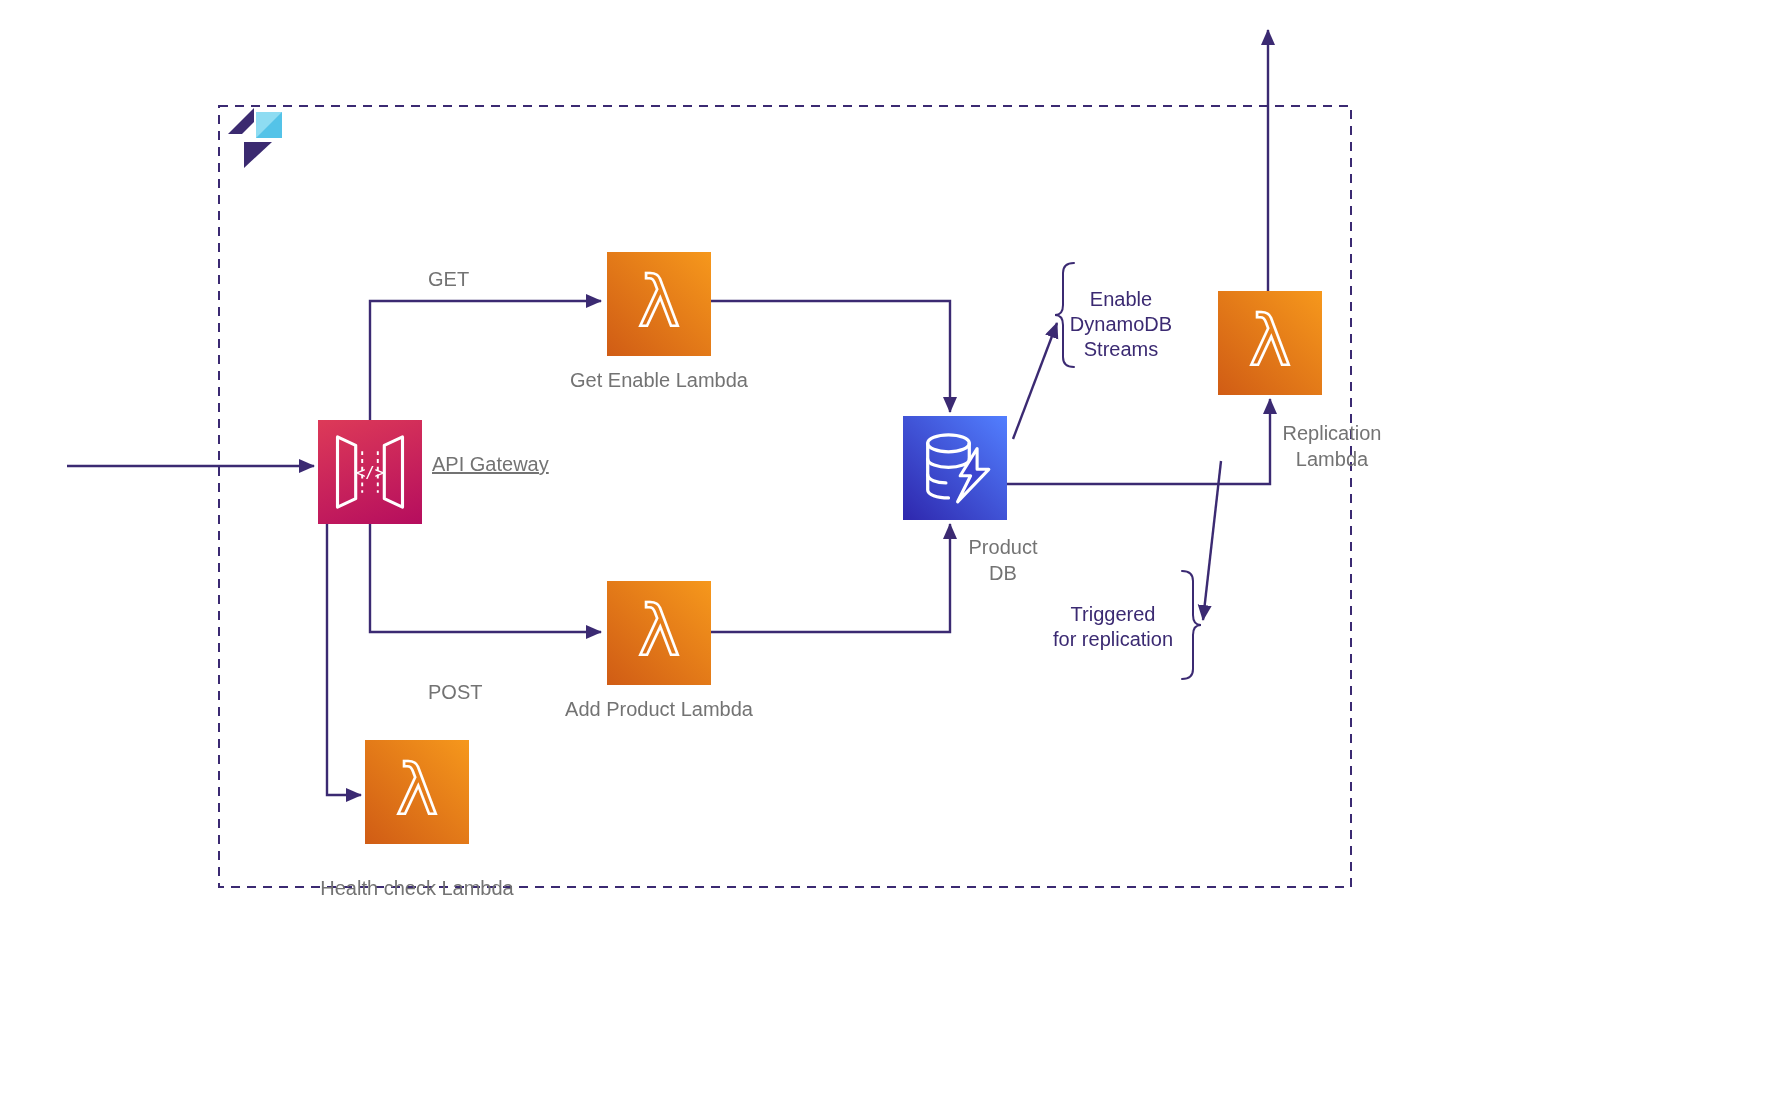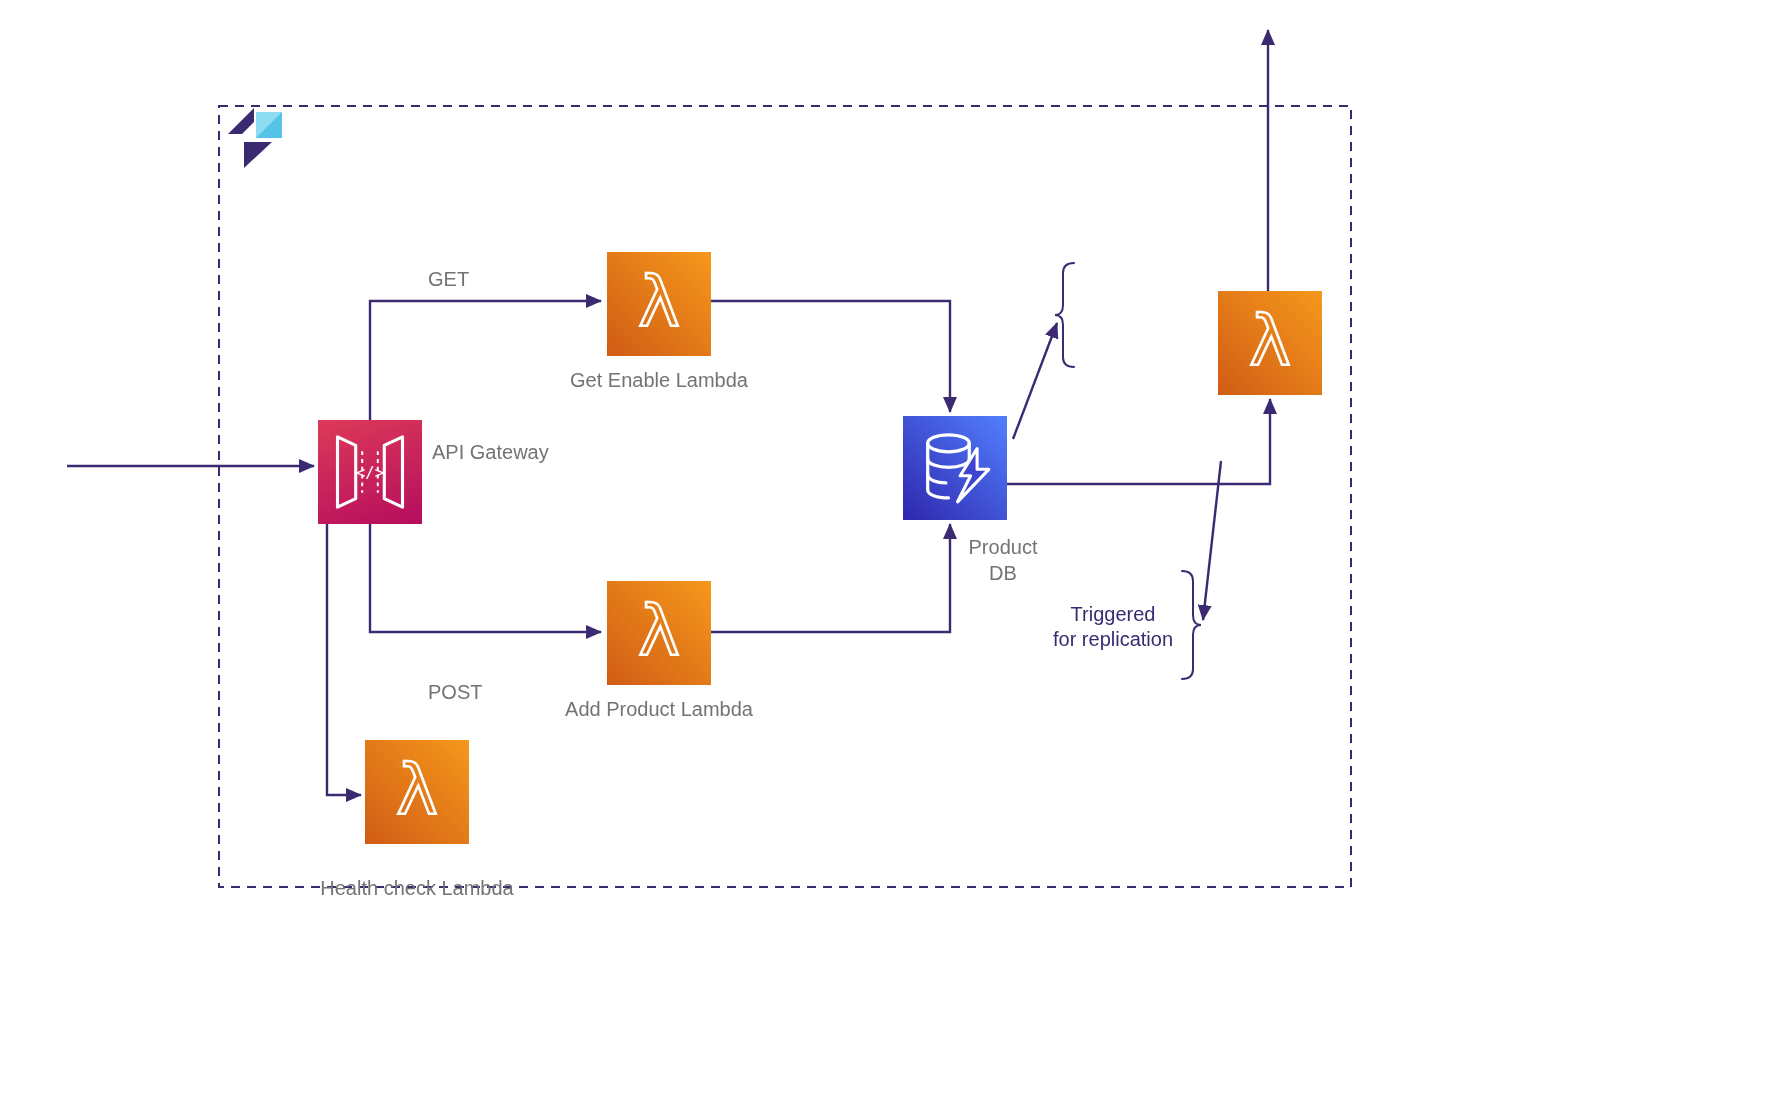--- a/index.html
+++ b/index.html
@@ -81,21 +81,21 @@
     <svg viewBox="0 0 80 80">
       <g stroke="#ffffff" stroke-width="2.4" fill="none" stroke-linejoin="round">
         <path d="M15,13 L29,19.5 L29,60.5 L15,67 Z"></path>
         <path d="M65,13 L51,19.5 L51,60.5 L65,67 Z"></path>
         <line x1="34" y1="24" x2="34" y2="56" stroke-width="1.5" stroke-dasharray="3 3"></line>
         <line x1="46" y1="24" x2="46" y2="56" stroke-width="1.5" stroke-dasharray="3 3"></line>
       </g>
       <text x="40" y="44.5" font-size="12" text-anchor="middle" fill="#ffffff" font-family="DejaVu Sans Mono, monospace">&lt;/&gt;</text>
     </svg>
   </div>
-  <div class="lbl" style="left:432px; top:441px;">API Gateway</div>
+  <div class="lbl" style="left:432px; top:453px;text-decoration:underline;">API Gateway</div>
 
   <div class="node grad-lambda" style="left:607px; top:252px;">
     <svg viewBox="0 0 80 80">
       <text x="40" y="57" font-size="54" text-anchor="middle" fill="none" stroke="#ffffff" stroke-width="2" font-family="DejaVu Sans, sans-serif">λ</text>
     </svg>
   </div>
   <div class="lbl center" style="left:509px; top:369px; width:300px;">Get Enable Lambda</div>
 
   <div class="node grad-lambda" style="left:607px; top:581px;">
     <svg viewBox="0 0 80 80">
@@ -126,22 +126,31 @@
   <div class="lbl center two-line" style="left:903px; top:534px; width:200px;">
     <span>Product</span>
     <span>DB</span>
   </div>
 
   <div class="node grad-lambda" style="left:1218px; top:291px;">
     <svg viewBox="0 0 80 80">
       <text x="40" y="57" font-size="54" text-anchor="middle" fill="none" stroke="#ffffff" stroke-width="2" font-family="DejaVu Sans, sans-serif">λ</text>
     </svg>
   </div>
+  <div class="lbl center two-line" style="left:1232px; top:420px; width:200px;">
+    <span>Replication</span>
+    <span>Lambda</span>
+  </div>
 
   <div class="lbl" style="left:428px; top:268px;">GET</div>
   <div class="lbl" style="left:428px; top:649px;margin-top:32px;">POST</div>
 
+  <div class="note" style="left:1021px; top:287px; width:200px;">
+    <span>Enable</span>
+    <span>DynamoDB</span>
+    <span>Streams</span>
+  </div>
   <div class="note" style="left:1013px; top:602px; width:200px;">
     <span>Triggered</span>
     <span>for replication</span>
   </div>
 
 </div>
 
 </body></html>

